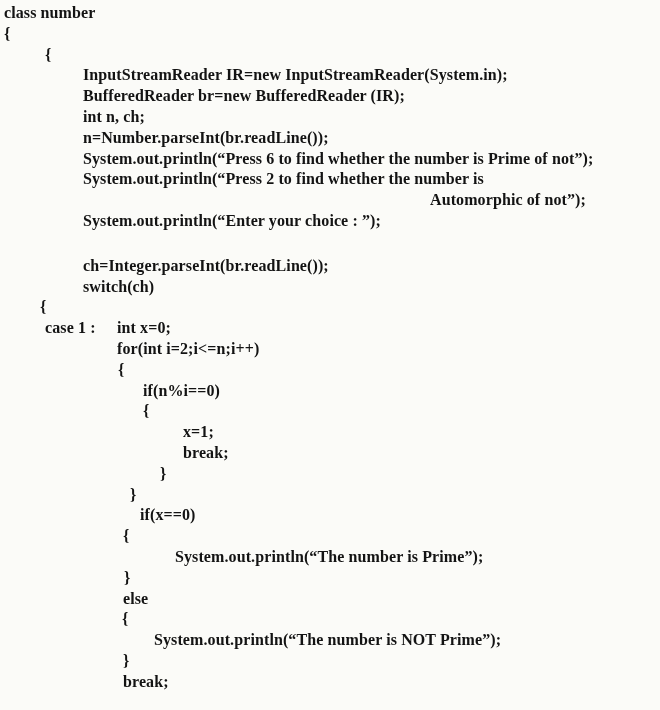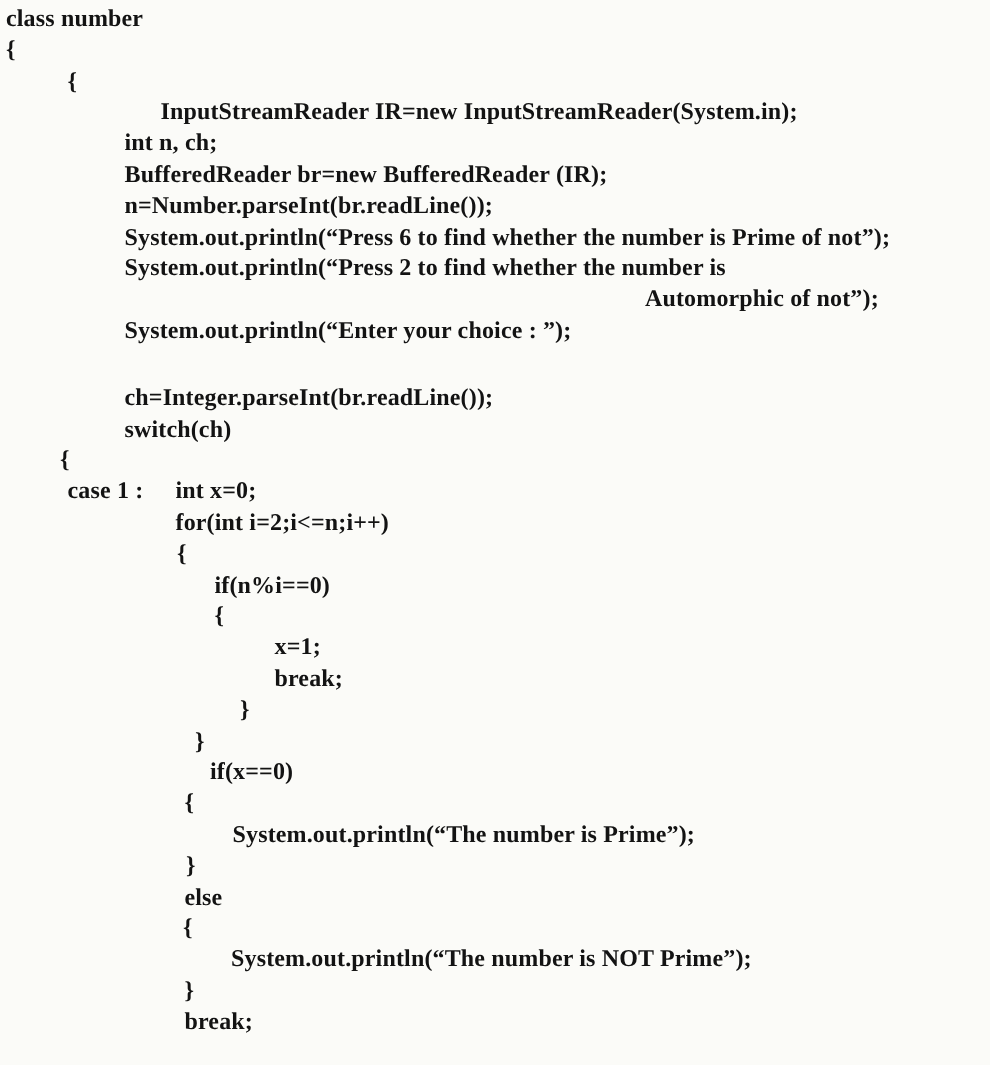--- a/index.html
+++ b/index.html
@@ -32,43 +32,43 @@
   }
 </style>
 </head>
 <body style="background: rgb(251, 251, 248);">
 
 <div class="page" style="color: rgb(19, 19, 19);">
   <div>
       <div class="code-line" style="padding-left: 4px;"><span>class number</span></div>
       <div class="code-line" style="padding-left: 4px;"><span>{</span></div>
       <div class="code-line" style="padding-left: 45px;"><span>{</span></div>
-      <div class="code-line" style="padding-left: 83px; margin-left: 24px;"><span>InputStreamReader IR=new InputStreamReader(System.in);</span></div>
+      <div class="code-line" style="padding-left: 83px;"><span>InputStreamReader IR=new InputStreamReader(System.in);</span></div>
+      <div class="code-line" style="padding-left: 83px;"><span>BufferedReader br=new BufferedReader (IR);</span></div>
       <div class="code-line" style="padding-left: 83px;"><span>int n, ch;</span></div>
-      <div class="code-line" style="padding-left: 83px;"><span>BufferedReader br=new BufferedReader (IR);</span></div>
       <div class="code-line" style="padding-left: 83px;"><span>n=Number.parseInt(br.readLine());</span></div>
       <div class="code-line" style="padding-left: 83px;"><span>System.out.println(“Press 6 to find whether the number is Prime of not”);</span></div>
       <div class="code-line" style="padding-left: 83px;"><span>System.out.println(“Press 2 to find whether the number is</span></div>
       <div class="code-line" style="padding-left: 430px;"><span>Automorphic of not”);</span></div>
       <div class="code-line" style="padding-left: 83px;"><span>System.out.println(“Enter your choice : ”);</span></div>
       <div class="code-line" style="padding-left: 83px; margin-top: 24px;"><span>ch=Integer.parseInt(br.readLine());</span></div>
       <div class="code-line" style="padding-left: 83px;"><span>switch(ch)</span></div>
       <div class="code-line" style="padding-left: 40px;"><span>{</span></div>
       <div class="code-line" style="padding-left: 45px;"><span class="case-label" style="width: 72px;">case 1 :</span><span>int x=0;</span></div>
       <div class="code-line" style="padding-left: 117px;"><span>for(int i=2;i&lt;=n;i++)</span></div>
       <div class="code-line" style="padding-left: 118px;"><span>{</span></div>
       <div class="code-line" style="padding-left: 143px;"><span>if(n%i==0)</span></div>
       <div class="code-line" style="padding-left: 143px;"><span>{</span></div>
       <div class="code-line" style="padding-left: 183px;"><span>x=1;</span></div>
       <div class="code-line" style="padding-left: 183px;"><span>break;</span></div>
       <div class="code-line" style="padding-left: 160px;"><span>}</span></div>
       <div class="code-line" style="padding-left: 130px;"><span>}</span></div>
       <div class="code-line" style="padding-left: 128px; margin-left: 12px;"><span>if(x==0)</span></div>
       <div class="code-line" style="padding-left: 123px;"><span>{</span></div>
-      <div class="code-line" style="padding-left: 155px;"><span>System.out.println(“The number is Prime”);</span></div>
+      <div class="code-line" style="padding-left: 155px; margin-left: 20px;"><span>System.out.println(“The number is Prime”);</span></div>
       <div class="code-line" style="padding-left: 124px;"><span>}</span></div>
       <div class="code-line" style="padding-left: 123px;"><span>else</span></div>
       <div class="code-line" style="padding-left: 122px;"><span>{</span></div>
       <div class="code-line" style="padding-left: 154px;"><span>System.out.println(“The number is NOT Prime”);</span></div>
       <div class="code-line" style="padding-left: 123px;"><span>}</span></div>
       <div class="code-line" style="padding-left: 123px;"><span>break;</span></div>
     </div>
 </div>
 
 </body></html>

